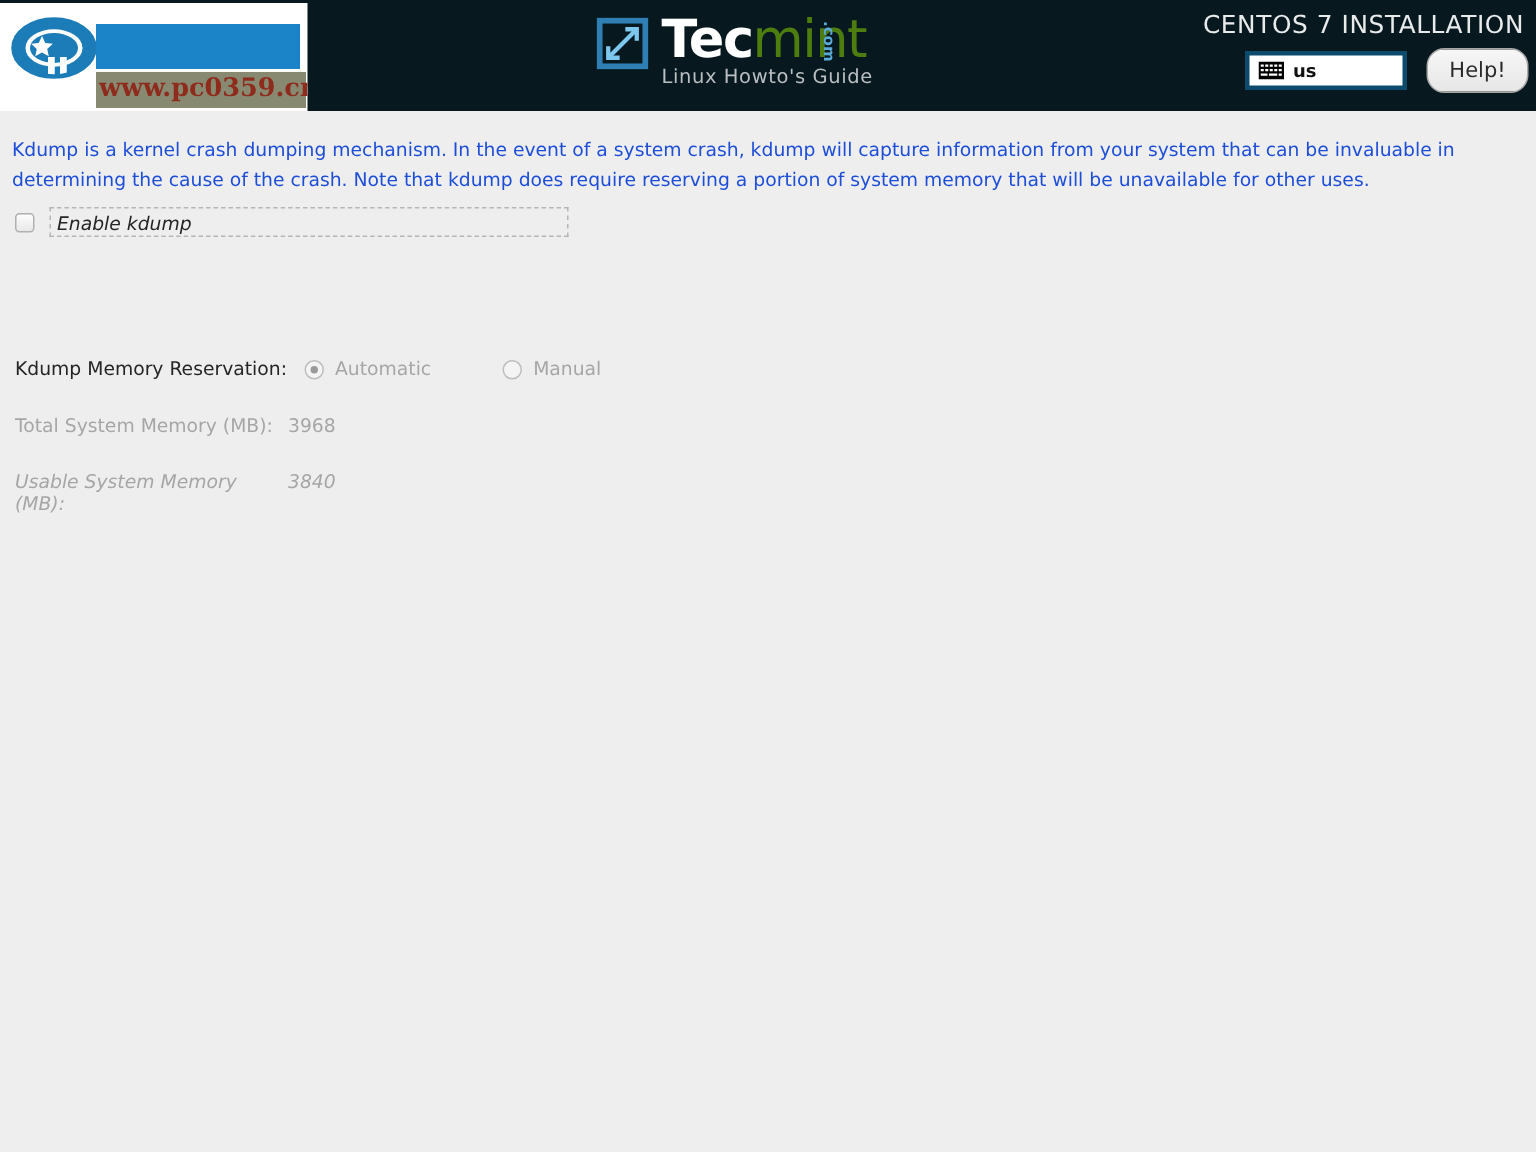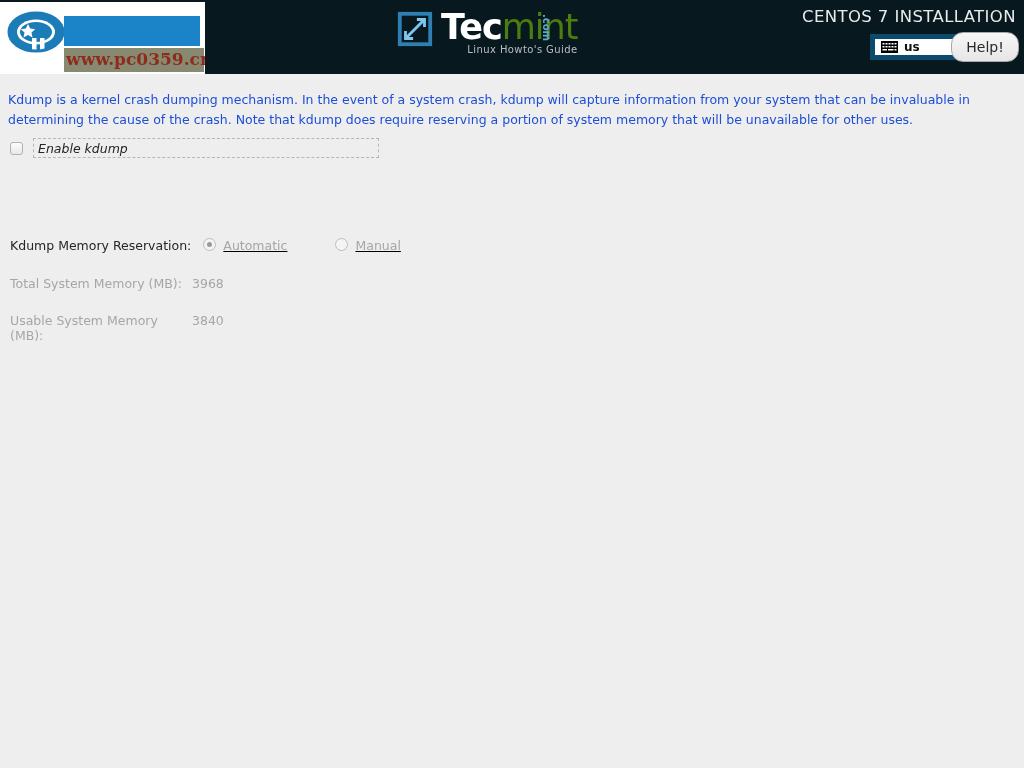--- a/index.html
+++ b/index.html
@@ -108,22 +108,22 @@
     right: -15px;
     top: 6px;
     font-size: 10px;
     color: #5aa9d6;
     letter-spacing: 0px;
     transform: rotate(90deg);
     transform-origin: left top;
     white-space: nowrap;
   }
   .tm-tag {
-    text-align: right;
-    font-size: 10px;
+    text-align: center;
+    font-size: 13px;
     color: #b8bec2;
     letter-spacing: 0.4px;
     margin-top: -2px;
     white-space: nowrap;
   }
 
   
   .install-title {
     position: absolute;
     right: 8px;
@@ -133,26 +133,25 @@
     letter-spacing: 0.4px;
     white-space: nowrap;
   }
   .kbd-indicator {
     position: absolute;
     left: 830px;
     top: 34px;
     width: 108px;
     height: 26px;
     background: #ffffff;
-    border: 5px solid #0c4a6e;
+    border: 3px solid #0c4a6e;
     box-sizing: border-box;
     display: flex;
     align-items: center;
     padding-left: 6px;
-    margin-left: 40px;
   }
   .kbd-icon {
     width: 17px;
     height: 12px;
     flex: none;
     margin-right: 6px;
   }
   .kbd-label {
     font-size: 12px;
     font-weight: bold;
@@ -241,23 +240,22 @@
     font-size: 12.5px;
     color: #a6a6a6;
   }
   .radio-group {
     display: flex;
     align-items: center;
     margin-left: 12px;
   }
   .radio-item {
     display: flex;
-    align-items: flex-start;
+    align-items: flex-end;
     cursor: pointer;
-    text-decoration: underline;
   }
   .radio-item + .radio-item { margin-left: 48px; }
   .radio-dot {
     width: 13px;
     height: 13px;
     border: 1px solid #bdbdbd;
     border-radius: 50%;
     background: #f4f4f4;
     box-sizing: border-box;
     position: relative;
@@ -313,20 +311,21 @@
     position: absolute;
     left: 10px;
     top: 202px;
     display: flex;
   }
   .row-usable {
     position: absolute;
     left: 10px;
     top: 239px;
     display: flex;
+    font-style: italic;
   }
   .mem-key {
     font-size: 12.5px;
     color: #a6a6a6;
     width: 182px;
   }
   .mem-val {
     font-size: 12.5px;
     color: #a6a6a6;
   }

